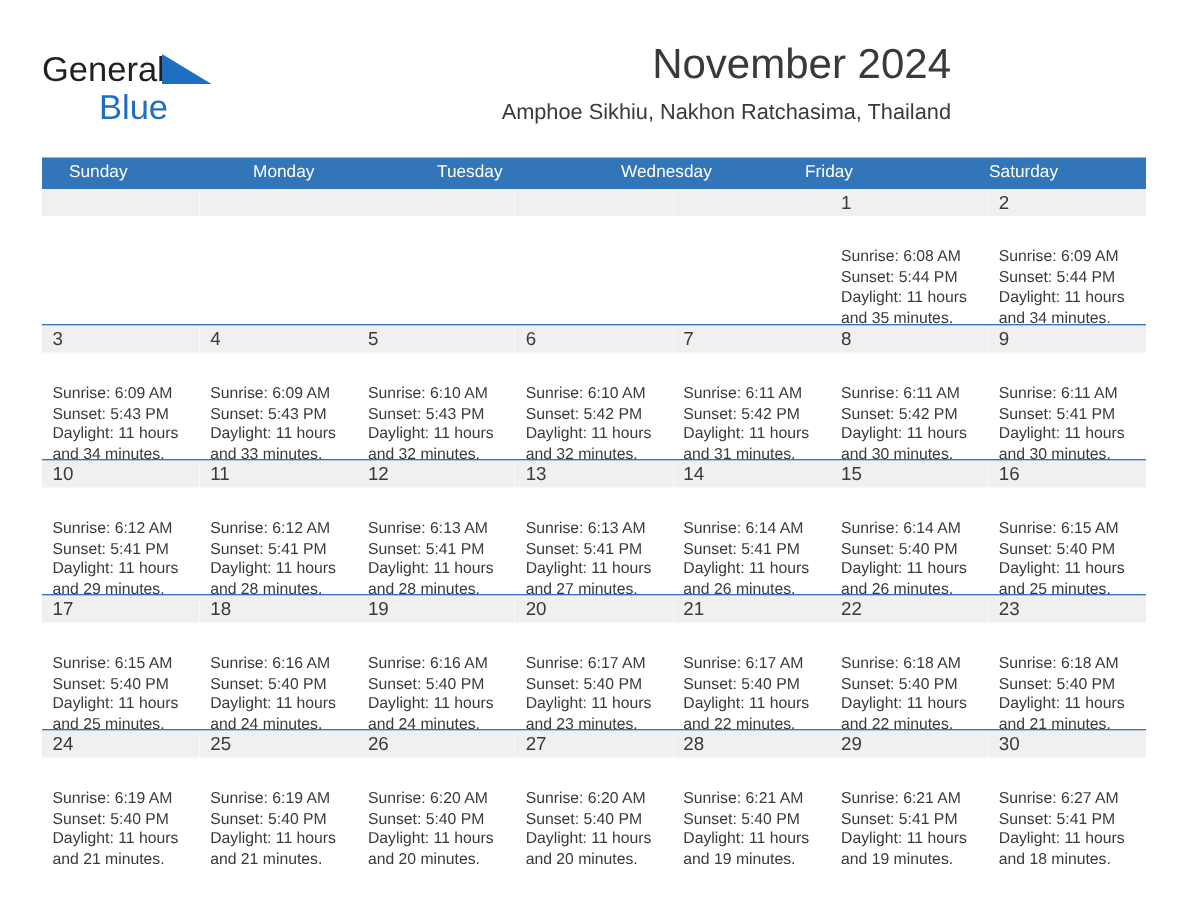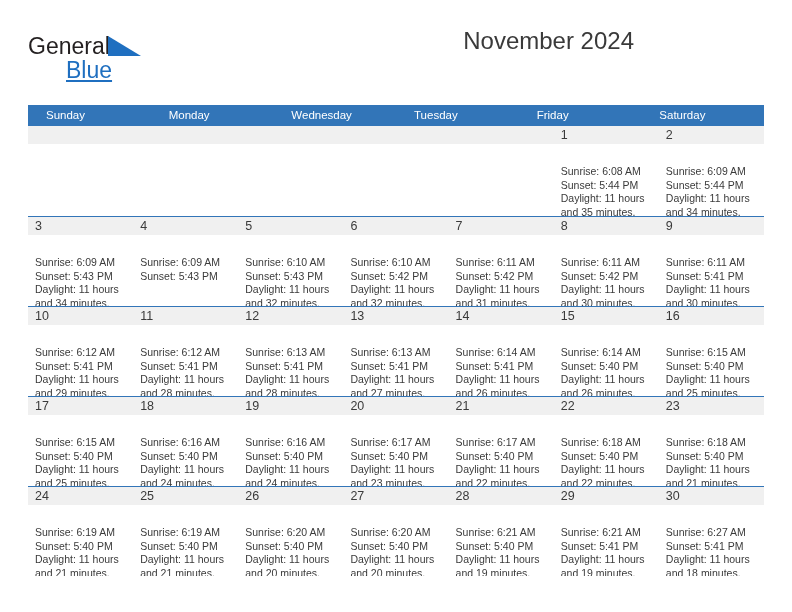--- a/index.html
+++ b/index.html
@@ -54,31 +54,30 @@
     margin-left: -2px;
   }
   .brand-flag svg { display: block; }
   .brand-blue {
     display: block;
     font-size: 23px;
     color: #1f6fc0;
     line-height: 1;
     margin-top: 1px;
     margin-left: 38px;
-    text-decoration: underline;
   }
 
   .titles {
     position: absolute;
     right: 0;
     top: 0;
     text-align: right;
   }
   .month-title {
-    font-size: 24px;
+    font-size: 28px;
     color: #3a3a3a;
     font-weight: normal;
     line-height: 1.05;
     white-space: nowrap;
   }
   .location-subtitle {
     font-size: 14.5px;
     color: #3a3a3a;
     margin-top: 10px;
     white-space: nowrap;
@@ -163,31 +162,32 @@
 
     <div class="brand">
       <span class="brand-general">General</span><span class="brand-flag"><svg width="33" height="20" viewBox="0 0 33 20">
             <polygon points="0,0 33,20 0,20" fill="#1f6fc0"></polygon>
           </svg></span>
       <span class="brand-blue">Blue</span>
     </div>
 
     <div class="titles">
       <div class="month-title">November 2024</div>
+      <div class="location-subtitle">Amphoe Sikhiu, Nakhon Ratchasima, Thailand</div>
     </div>
 
   </div>
 
   <div class="calendar">
 
     <div class="weekday-header">
       <div class="weekday-cell">Sunday</div>
       <div class="weekday-cell">Monday</div>
+      <div class="weekday-cell">Tuesday</div>
       <div class="weekday-cell">Wednesday</div>
-      <div class="weekday-cell">Tuesday</div>
       <div class="weekday-cell">Friday</div>
       <div class="weekday-cell">Saturday</div>
     </div>
 
     <div class="week-row first">
       <div class="day-cell empty">
         <div class="day-number"></div>
       </div>
       <div class="day-cell empty">
         <div class="day-number"></div>
@@ -226,20 +226,21 @@
           <div>Sunrise: 6:09 AM</div>
           <div>Sunset: 5:43 PM</div>
           <div class="daylight">Daylight: 11 hours and 34 minutes.</div>
         </div>
       </div>
       <div class="day-cell">
         <div class="day-number">4</div>
         <div class="day-info">
           <div>Sunrise: 6:09 AM</div>
           <div>Sunset: 5:43 PM</div>
+          <div class="daylight">Daylight: 11 hours and 33 minutes.</div>
         </div>
       </div>
       <div class="day-cell">
         <div class="day-number">5</div>
         <div class="day-info">
           <div>Sunrise: 6:10 AM</div>
           <div>Sunset: 5:43 PM</div>
           <div class="daylight">Daylight: 11 hours and 32 minutes.</div>
         </div>
       </div>

